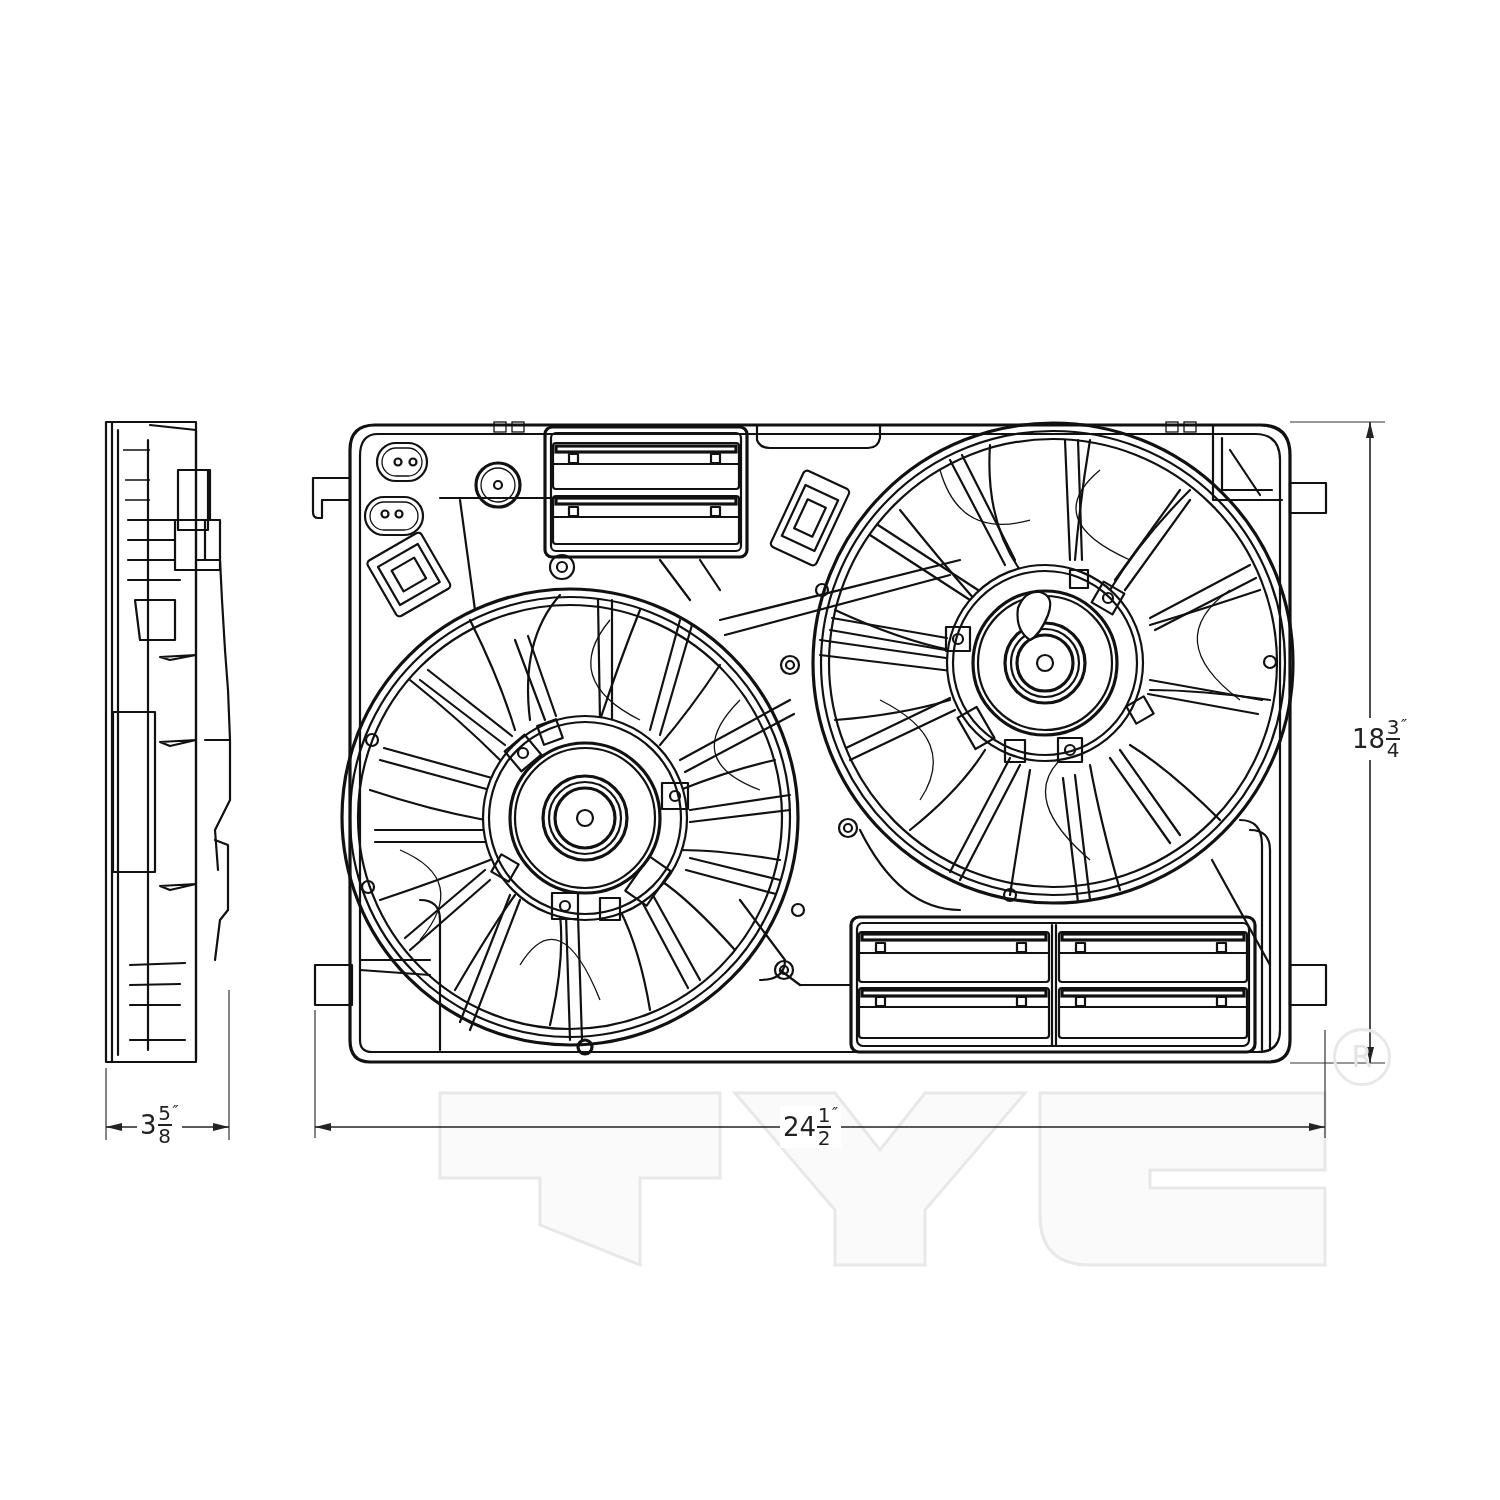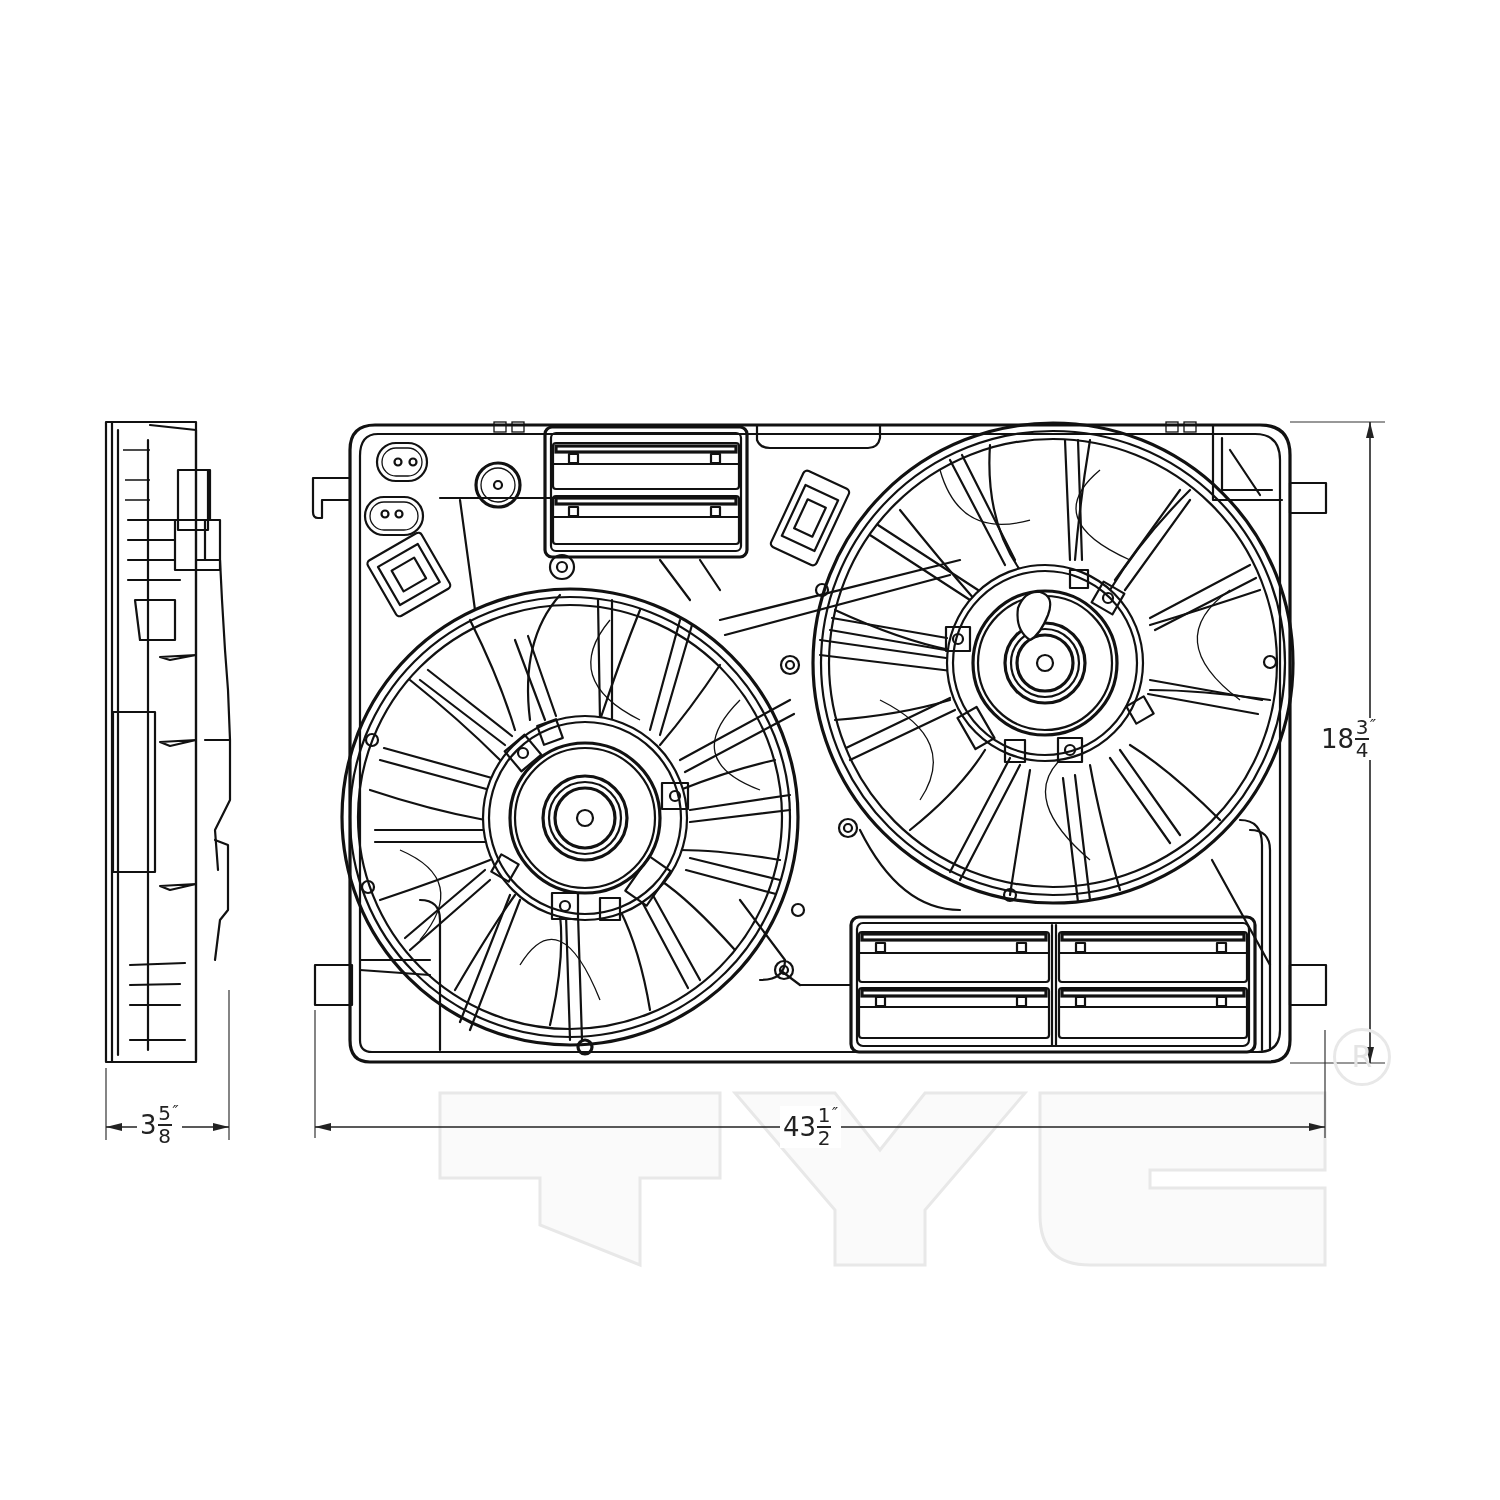--- a/index.html
+++ b/index.html
@@ -341,26 +341,26 @@
 
 <div class="dimtxt" style="left:137px; top:1104px;">
   <span class="whole">3</span><span class="frac">
       <span>5</span>
       <span class="bar"></span>
       <span>8</span>
     </span><span class="unit">″</span>
 </div>
 
 <div class="dimtxt" style="left:780px; top:1106px;">
-  <span class="whole">43</span><span class="frac">
+  <span class="whole">24</span><span class="frac">
       <span>1</span>
       <span class="bar"></span>
       <span>2</span>
     </span><span class="unit">″</span>
 </div>
 
-<div class="dimtxt" style="left:1318px; top:718px;">
+<div class="dimtxt" style="left:1349px; top:718px;">
   <span class="whole">18</span><span class="frac">
       <span>3</span>
       <span class="bar"></span>
       <span>4</span>
     </span><span class="unit">″</span>
 </div>
 
 </body></html>

